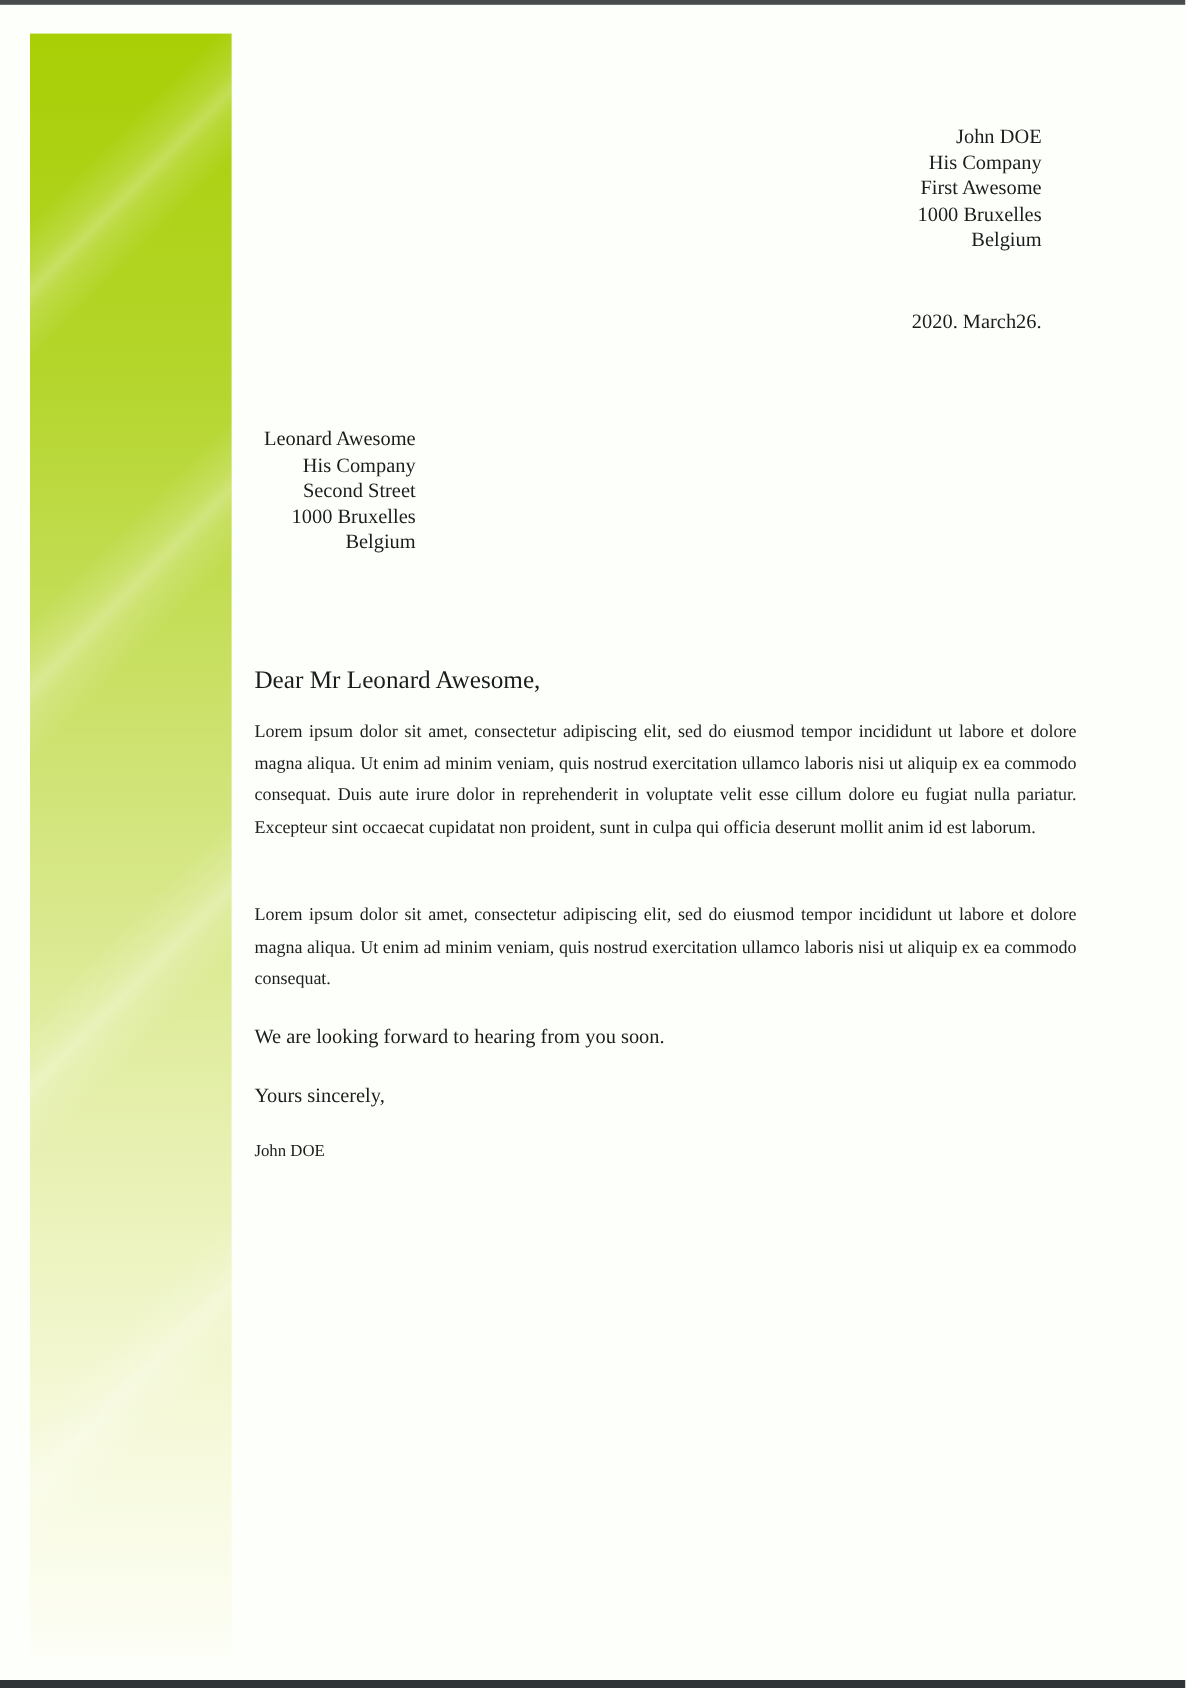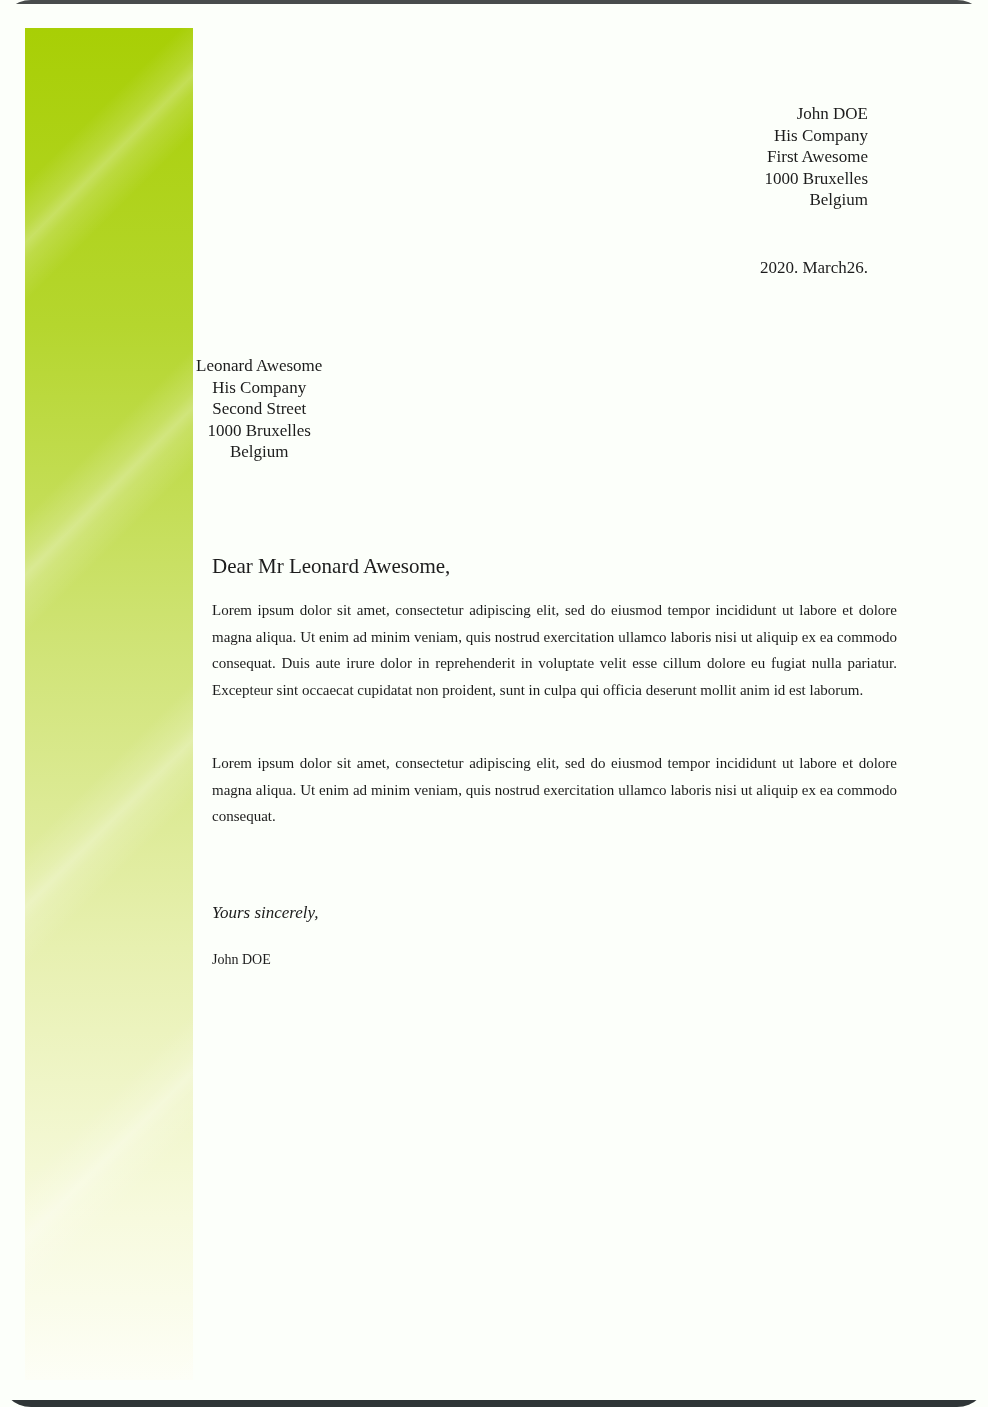--- a/index.html
+++ b/index.html
@@ -8,21 +8,20 @@
     background: #fcfffa;
   }
   .page {
     position: relative;
     width: 988px;
     height: 1407px;
     background: #fcfffa;
     overflow: hidden;
     font-family: "Liberation Serif", "DejaVu Serif", serif;
     color: #1c1c1c;
-    border-radius: 31px;
   }
   .top-border {
     position: absolute;
     top: 0; left: 0; right: 0;
     height: 4px;
     background: #484c4c;
   }
   .bottom-border {
     position: absolute;
     bottom: 0; left: 0; right: 0;
@@ -67,22 +66,22 @@
     position: absolute;
     top: 257px;
     right: 120px;
     font-size: 17px;
     line-height: 21.5px;
     text-align: center;
     white-space: nowrap;
   }
   .recipient {
     top: 355px;
-    left: 196px;
-    text-align: center;
+    left: 220px;
+    text-align: right;
   }
   .salutation {
     position: absolute;
     top: 553px;
     left: 212px;
     font-size: 21px;
     line-height: 26.6px;
   }
   .body-par {
     position: absolute;
@@ -101,21 +100,20 @@
     left: 212px;
     font-size: 17px;
     line-height: 26.6px;
   }
   .valediction {
     position: absolute;
     top: 900px;
     left: 212px;
     font-size: 17px;
     line-height: 26.6px;
-    font-style: italic;
   }
   .signature {
     position: absolute;
     top: 951px;
     left: 212px;
     font-size: 14px;
     line-height: 18px;
   }
 </style>
 </head>
@@ -144,20 +142,21 @@
     <div>1000 Bruxelles</div>
     <div>Belgium</div>
   </div>
 
   <div class="salutation">Dear Mr Leonard Awesome,</div>
 
   <p class="body-par para1">Lorem ipsum dolor sit amet, consectetur adipiscing elit, sed do eiusmod tempor incididunt ut labore et dolore magna aliqua. Ut enim ad minim veniam, quis nostrud exercitation ullamco laboris nisi ut aliquip ex ea commodo consequat. Duis aute irure dolor in reprehenderit in voluptate velit esse cillum dolore eu fugiat nulla pariatur. Excepteur sint occaecat cupidatat non proident, sunt in culpa qui officia deserunt mollit anim id est laborum.</p>
 
   <p class="body-par para2">Lorem ipsum dolor sit amet, consectetur adipiscing elit, sed do eiusmod tempor incididunt ut labore et dolore magna aliqua. Ut enim ad minim veniam, quis nostrud exercitation ullamco laboris nisi ut aliquip ex ea commodo consequat.</p>
 
+  <div class="closing">We are looking forward to hearing from you soon.</div>
 
   <div class="valediction">Yours sincerely,</div>
 
   <div class="signature">John DOE</div>
 
   <div class="bottom-border"></div>
 
 </div>
 
 </body></html>

